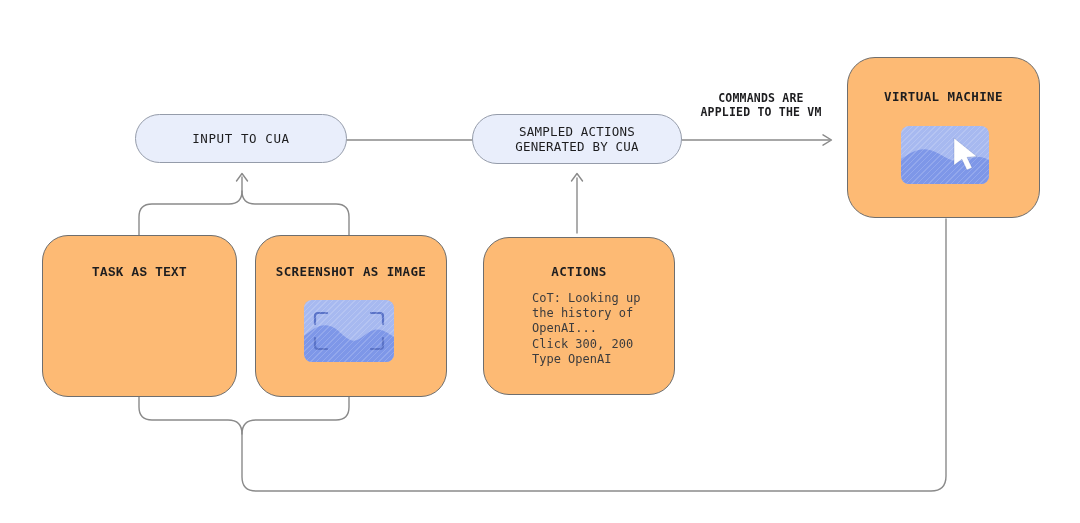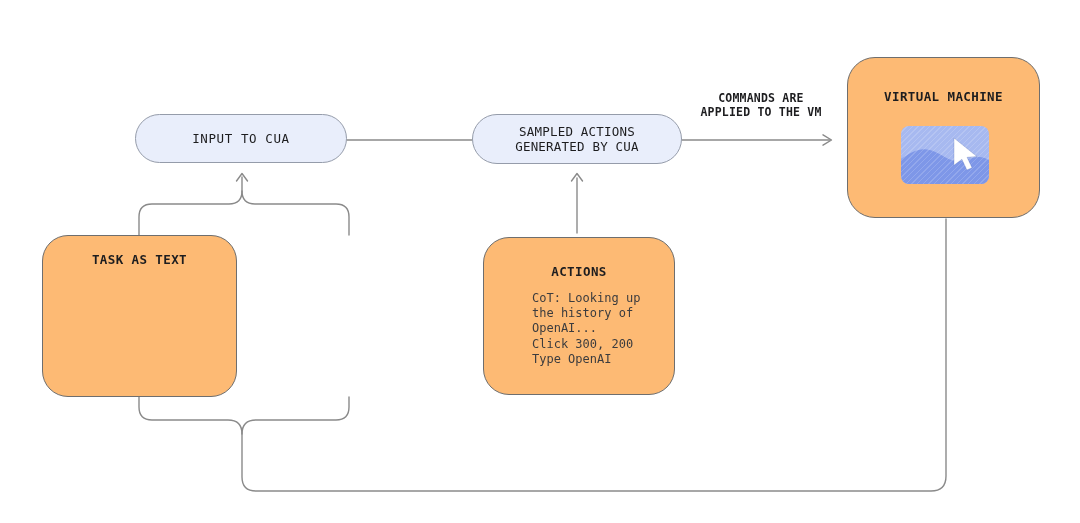--- a/index.html
+++ b/index.html
@@ -36,21 +36,21 @@
   .vm-box      { left:847px; top:57px;  width:193px; height:161px; border-radius:28px; }
   .task-box    { left:42px;  top:235px; width:195px; height:162px; }
   .shot-box    { left:255px; top:235px; width:192px; height:162px; }
   .actions-box { left:483px; top:237px; width:192px; height:158px; }
 
   .box-title {
     position:absolute; left:0; right:0; top:28px; text-align:center;
     font-weight:bold; font-size:12.5px; letter-spacing:0.4px; color:var(--text-primary,#1d1d1f);
   }
   .vm-box .box-title   { top:31px; }
-  .task-box .box-title { top:16px; }
+  .task-box .box-title { top:30px;font-family:Liberation Mono, monospace; }
   .actions-box .box-title { top:26px; }
 
   .box-body { position:absolute; font-size:12px; color:var(--text-body,#3c3c3e); }
   .task-body    { top:68px; left:0; right:0; text-align:center; line-height:14.5px; }
   .actions-body { top:53px; left:48px; text-align:left; line-height:15.2px; }
 
   .thumb { position:absolute; border-radius:8px; overflow:hidden; background:var(--thumb-bg,#a7b9f0); }
   .thumb::after {
     content:""; position:absolute; inset:0; pointer-events:none;
     background-image:repeating-linear-gradient(135deg, rgba(255,255,255,0.16) 0px, rgba(255,255,255,0.16) 1px, transparent 1px, transparent 4px);
@@ -106,20 +106,34 @@
       <svg viewBox="0 0 88 58">
         <polygon class="cursor-shape" points="53,12 53,39.2 60.9,33.3 65.9,44 71,41.7 66,31.3 75.9,30.5"></polygon>
       </svg>
     </div>
   </div>
 
   <div class="box task-box">
     <div class="box-title">TASK AS TEXT</div>
   </div>
 
+  <div class="box shot-box">
+    <div class="box-title">SCREENSHOT AS IMAGE</div>
+    <div class="thumb shot-thumb">
+      <svg viewBox="0 0 90 62" preserveAspectRatio="none">
+        <path class="wave" d="M0 36 C7 31 15 23 26 26 C35 28.5 39 38 48 40.5 C56 42.5 61 32 70 30 C78 28 85 34 90 37 L90 62 L0 62 Z"></path>
+      </svg>
+      <svg viewBox="0 0 90 62">
+        <path class="bracket" d="M11 24 L11 16 Q11 13 14 13 L23 13"></path>
+        <path class="bracket" d="M67 13 L76 13 Q79 13 79 16 L79 24"></path>
+        <path class="bracket" d="M11 38 L11 46 Q11 49 14 49 L23 49"></path>
+        <path class="bracket" d="M79 38 L79 46 Q79 49 76 49 L67 49"></path>
+      </svg>
+    </div>
+  </div>
 
   <div class="box actions-box">
     <div class="box-title">ACTIONS</div>
     <div class="box-body actions-body pre">CoT: Looking up
 the history of
 OpenAI...
 Click 300, 200
 Type OpenAI</div>
   </div>
 

